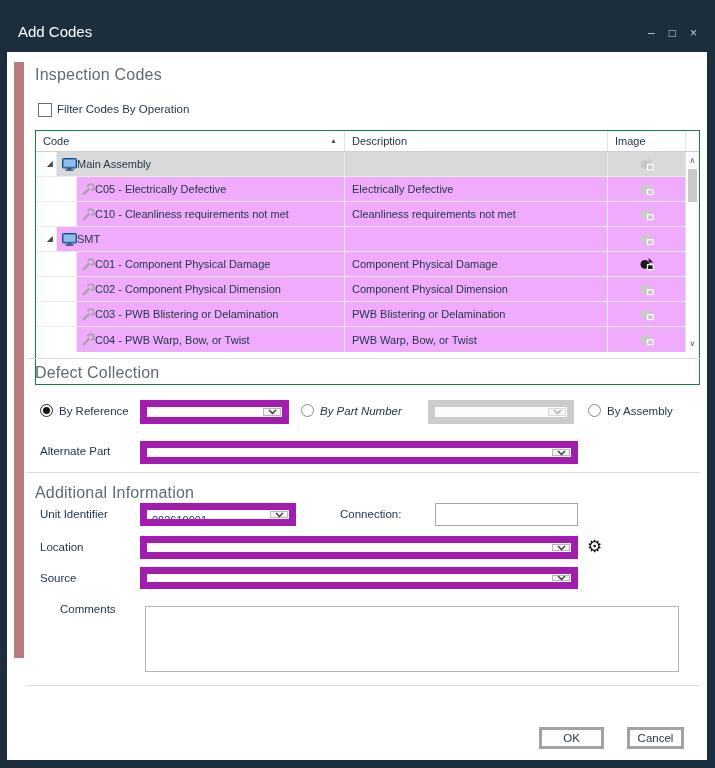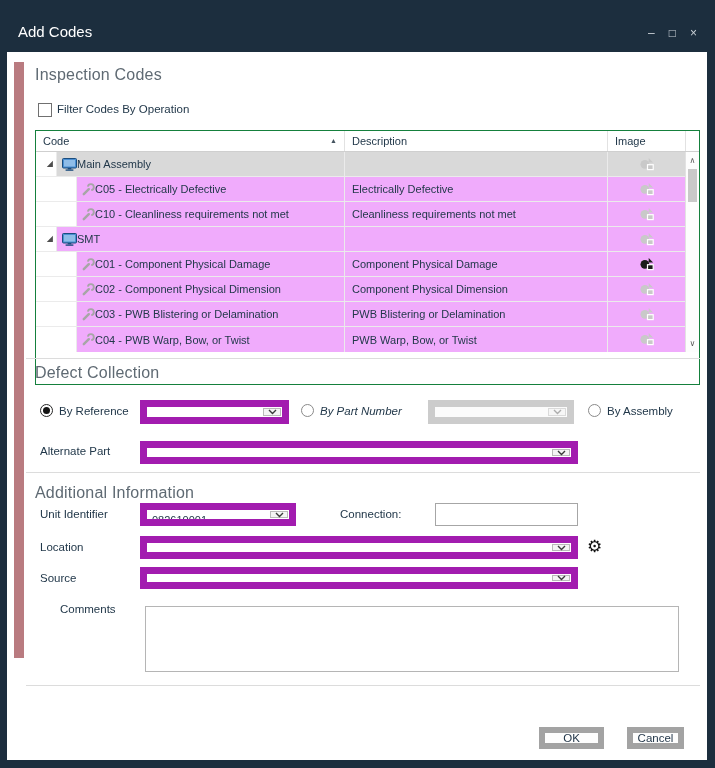--- a/index.html
+++ b/index.html
@@ -64,21 +64,21 @@
   .combo-value{flex:1;font-size:11px;color:#22384a;padding:4px 0 0 5px;overflow:hidden;white-space:nowrap;}
   .combo-btn{width:16px;margin:1px;border:1px solid #b9b9b9;background:#f4f4f4;
              display:flex;align-items:center;justify-content:center;flex:none;}
   .combo.disabled{background:#fbfbfb;border-color:#cccccc;}
   .combo.disabled .combo-btn{background:#f6f6f6;border-color:#dadada;}
   .combo.disabled .chev{stroke:#adadad;}
   .chev{stroke:#3a3a3a;fill:none;stroke-width:1.4px;}
   .tinput{position:absolute;box-sizing:border-box;border:1px solid #a6a6a6;background:#fff;}
   .tarea{position:absolute;box-sizing:border-box;border:1px solid #b5b5b5;background:#fff;}
   .gear{position:absolute;font-size:17px;color:#111;line-height:17px;}
-  .btn{position:absolute;box-sizing:border-box;border:6px solid #a3a3a3;background:#fdfdfd;
+  .btn{position:absolute;box-sizing:border-box;border:3px solid #a3a3a3;background:#fdfdfd;
        font-size:11.5px;color:#1f3346;display:flex;align-items:center;justify-content:center;height:22px;}
 </style>
 </head>
 <body>
 
 <div class="window">
 
   <div class="titlebar">
     <div class="title">Add Codes</div>
     <div class="win-controls">

